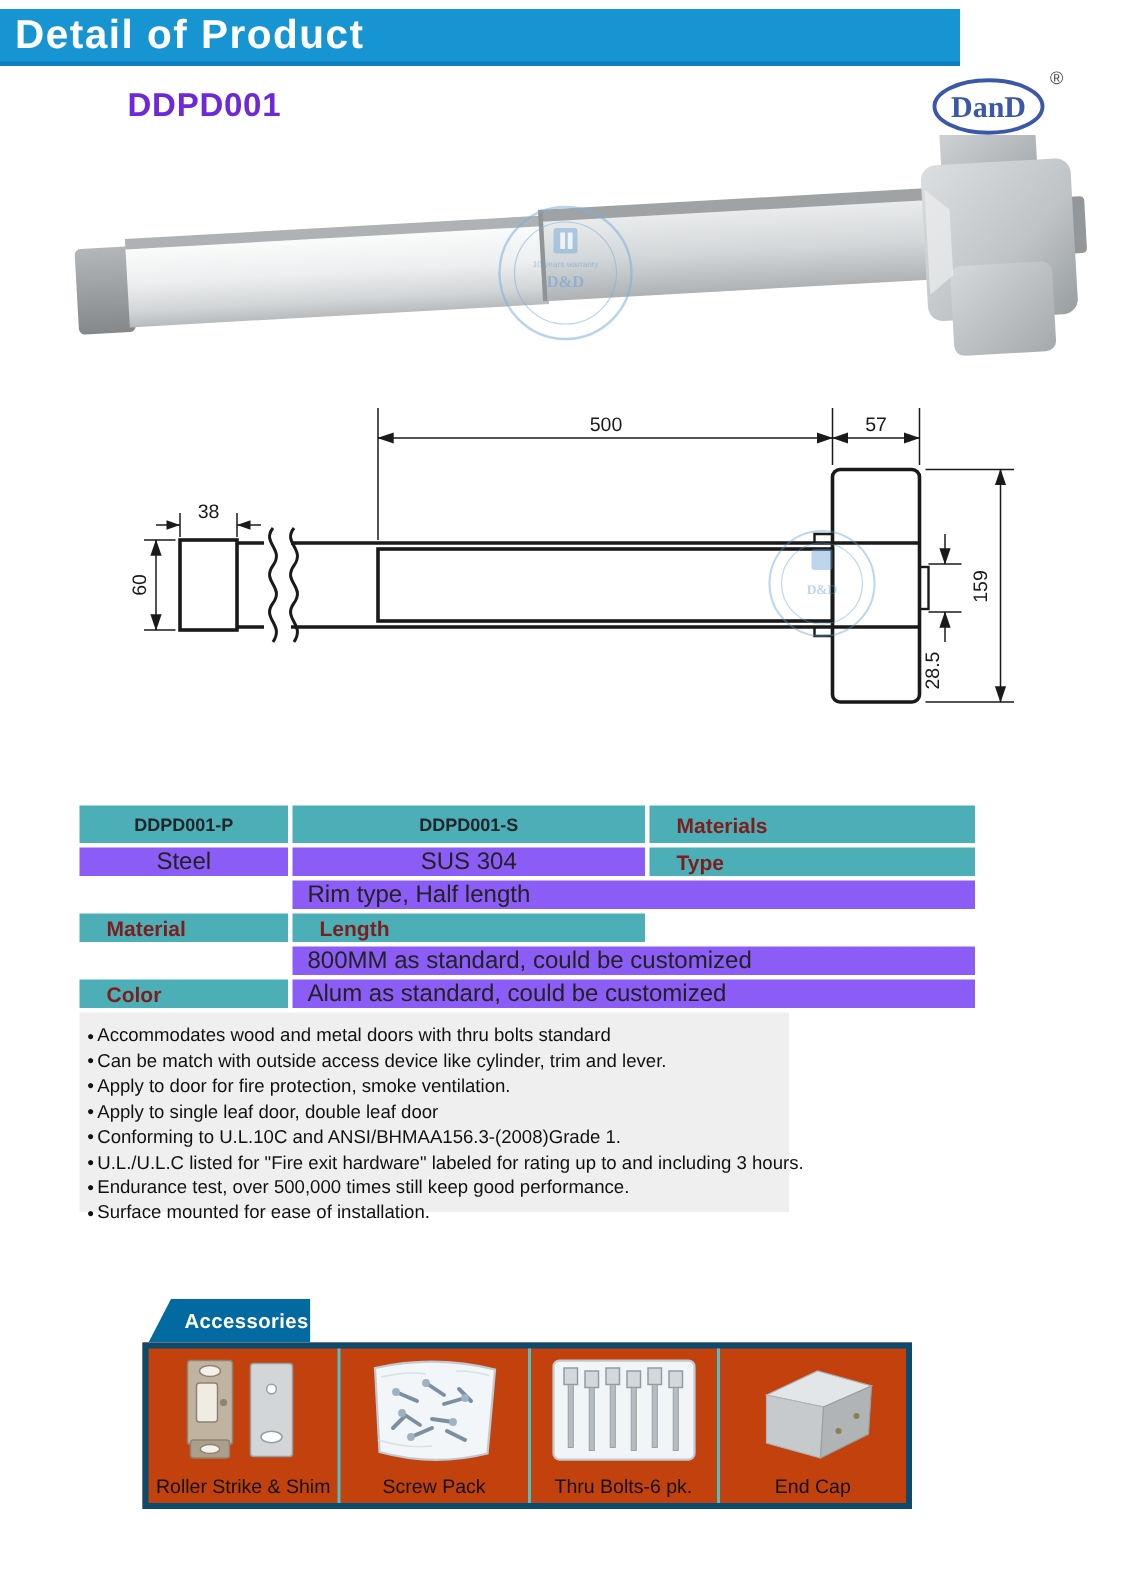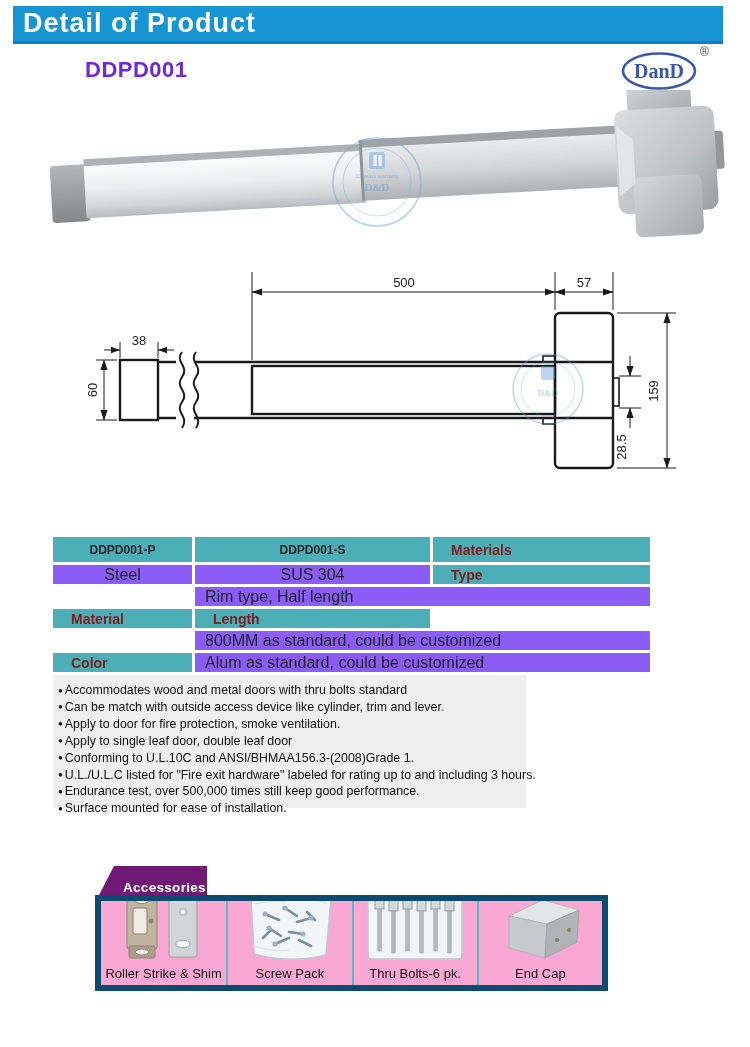--- a/index.html
+++ b/index.html
@@ -2,23 +2,23 @@
 <html><head>
 <meta charset="utf-8">
 <style>
   html,body { margin:0; padding:0; background:#fff; }
   .page {
     position:relative; width:750px; height:1047px; background:#ffffff;
     font-family:"Liberation Sans", sans-serif; overflow:hidden; color:#1a1a1a;
   }
   
   .header-bar {
-    position:absolute; top:6px; left:0; width:710px; height:38px;
+    position:absolute; top:6px; left:0; width:640px; height:38px;
     background:#1795d3; border-bottom:3px solid #0d7ec0; box-sizing:border-box;
-    display:flex; align-items:center;margin-left:13px;
+    display:flex; align-items:center;
   }
   .header-bar .title {
     color:#fff; font-size:27px; font-weight:bold; letter-spacing:1px; padding-left:10px;
   }
   .product-code {
     position:absolute; left:85px; top:57px; font-size:22px; font-weight:bold;
     color:#6d28d9; letter-spacing:0.5px;
   }
   .brand-logo { position:absolute; left:620px; top:44px; }
   
@@ -43,27 +43,27 @@
   .features-panel {
     position:absolute; left:53px; top:675px; width:473px; height:133px;
     background:#eeefee; box-sizing:border-box; padding:8px 8px 0 5px;
   }
   .features-panel ul { margin:0; padding:0; list-style:none; }
   .features-panel li { font-size:12.4px; line-height:15.9px; color:#111; white-space:nowrap; }
   .features-panel li::before { content:"●"; font-size:8px; margin-right:2px; position:relative; top:-1.5px; }
   
   .acc-tab {
     position:absolute; left:99px; top:866px; width:108px; height:29px;
-    background:#701a75; clip-path:polygon(15px 0, 100% 0, 100% 100%, 0 100%);
-    display:flex; align-items:flex-end; box-sizing:border-box; padding-left:24px;
+    background:#0369a1; clip-path:polygon(15px 0, 100% 0, 100% 100%, 0 100%);
+    display:flex; align-items:center; box-sizing:border-box; padding-left:24px;
     color:#fff; font-weight:bold; font-size:13.5px; letter-spacing:0.3px;
   }
   .acc-table {
-    position:absolute; left:95px; top:895px; width:513px; height:96px;
-    border:6px solid #0c4a6e; box-sizing:border-box; background:#f9a8d4;
+    position:absolute; left:95px; top:895px; width:513px; height:111px;
+    border:4px solid #0c4a6e; box-sizing:border-box; background:#c2410c;
     display:grid; grid-template-columns:1fr 1fr 1fr 1fr;
   }
   .acc-cell { border-left:2px solid #53bec8; display:flex; flex-direction:column; align-items:center; justify-content:flex-end; overflow:hidden; }
   .acc-cell:first-child { border-left:none; }
   .acc-img { flex:1; display:flex; align-items:center; justify-content:center; width:100%; }
   .acc-label { font-size:13px; color:#111; text-align:center; padding-bottom:4px; white-space:nowrap; }
 </style>
 </head>
 <body>
 

